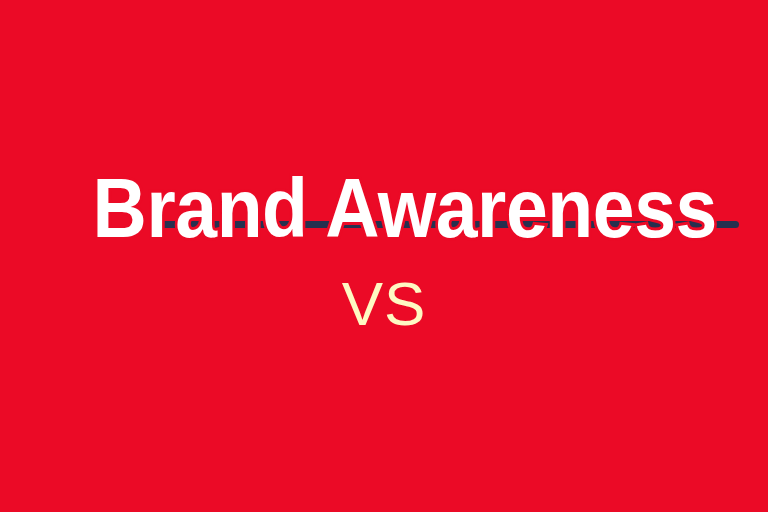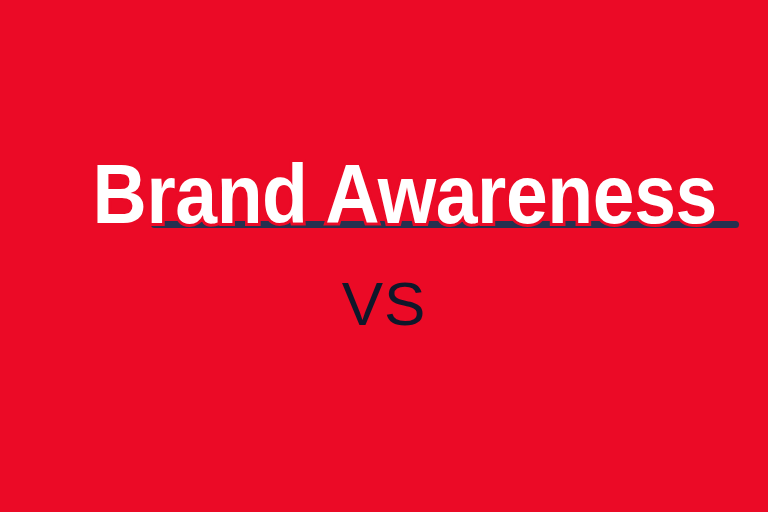--- a/index.html
+++ b/index.html
@@ -26,21 +26,21 @@
     align-items: center;
     justify-content: center;
   }
 
   
   .headline-block {
     position: relative;
     width: 692px;
     height: 96px;
     display: flex;
-    align-items: flex-start;
+    align-items: flex-end;
     justify-content: center;
     margin-left: 41px;
   }
 
   
   .rule {
     position: absolute;
     left: 92px;
     width: 588px;
     height: 7px;
@@ -76,21 +76,21 @@
   .vs-block {
     position: relative;
     width: 768px;
     height: 110px;
     display: flex;
     align-items: center;
     justify-content: center;
   }
 
   .vs-text {
-    color: #0f172a;
+    color: #fef9c3;
     font-family: "Liberation Sans", sans-serif;
     font-weight: normal;
     font-size: 62px;
     line-height: 1;
     letter-spacing: 1px;
     white-space: nowrap;
   }
 </style>
 </head>
 <body>

